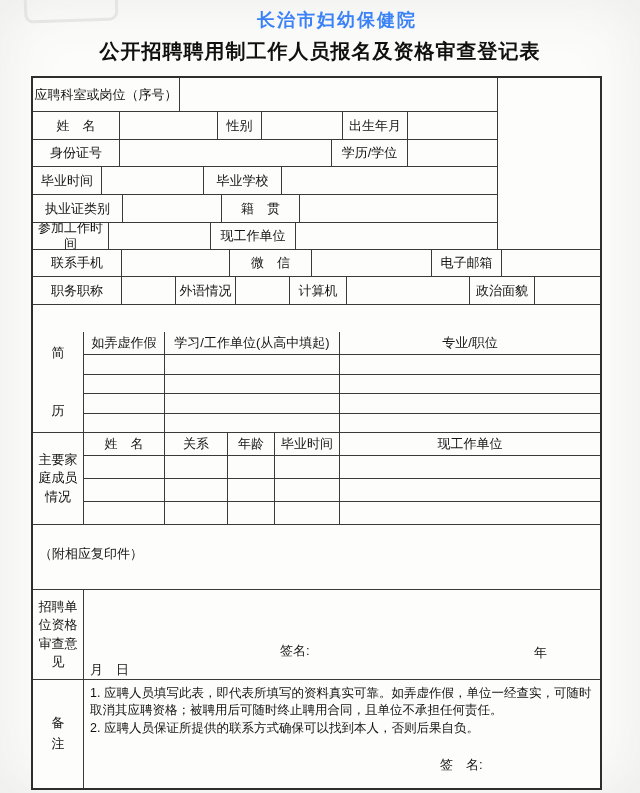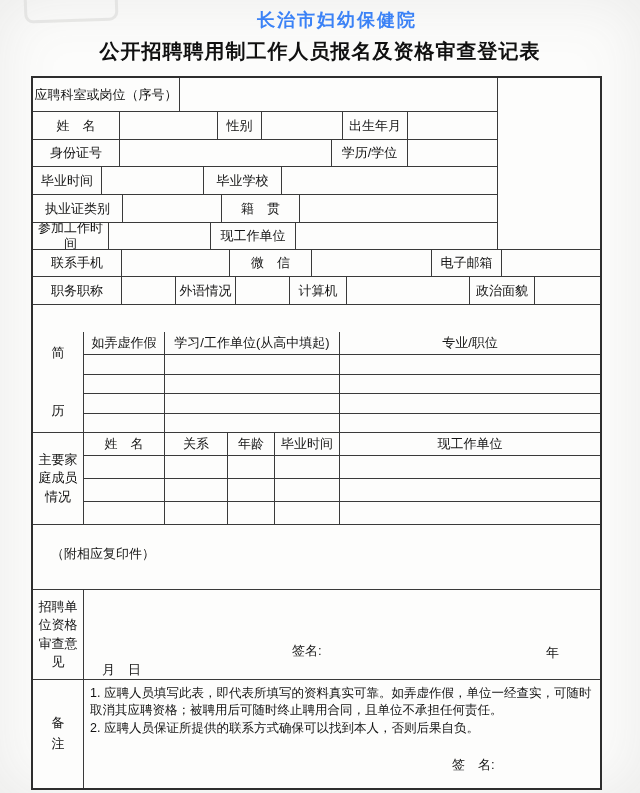--- a/index.html
+++ b/index.html
@@ -43,21 +43,21 @@
     font-size:13px;color:#141414;
   }
   .side .wrap3{width:42px;word-break:break-all;line-height:1.4;}
   .side .wrap1{width:15px;word-break:break-all;line-height:1.6;}
   .side.spread{flex-direction:column;justify-content:space-between;padding:12px 0;align-items:center;}
   .body{flex:1;display:flex;flex-direction:column;}
   .hrow,.drow{display:flex;box-sizing:border-box;border-bottom:1.5px solid #3a3a3a;}
   .body .drow:last-child{border-bottom:none;}
   .drow{flex:1;}
   .note-cell{flex:1;position:relative;font-size:13px;}
-  .note-pos{position:absolute;white-space:nowrap;margin-left:12px;}
+  .note-pos{position:absolute;white-space:nowrap;}
   .remarks-text{flex:1;position:relative;padding:5px 8px 0 6px;font-size:12.5px;line-height:1.38;text-align:left;color:#121212;}
   .remarks-text p{margin:0;}
 </style>
 </head>
 <body>
 
 <div class="vignette"></div>
 <div class="artifact"></div>
 
 <div class="title1">长治市妇幼保健院</div>

